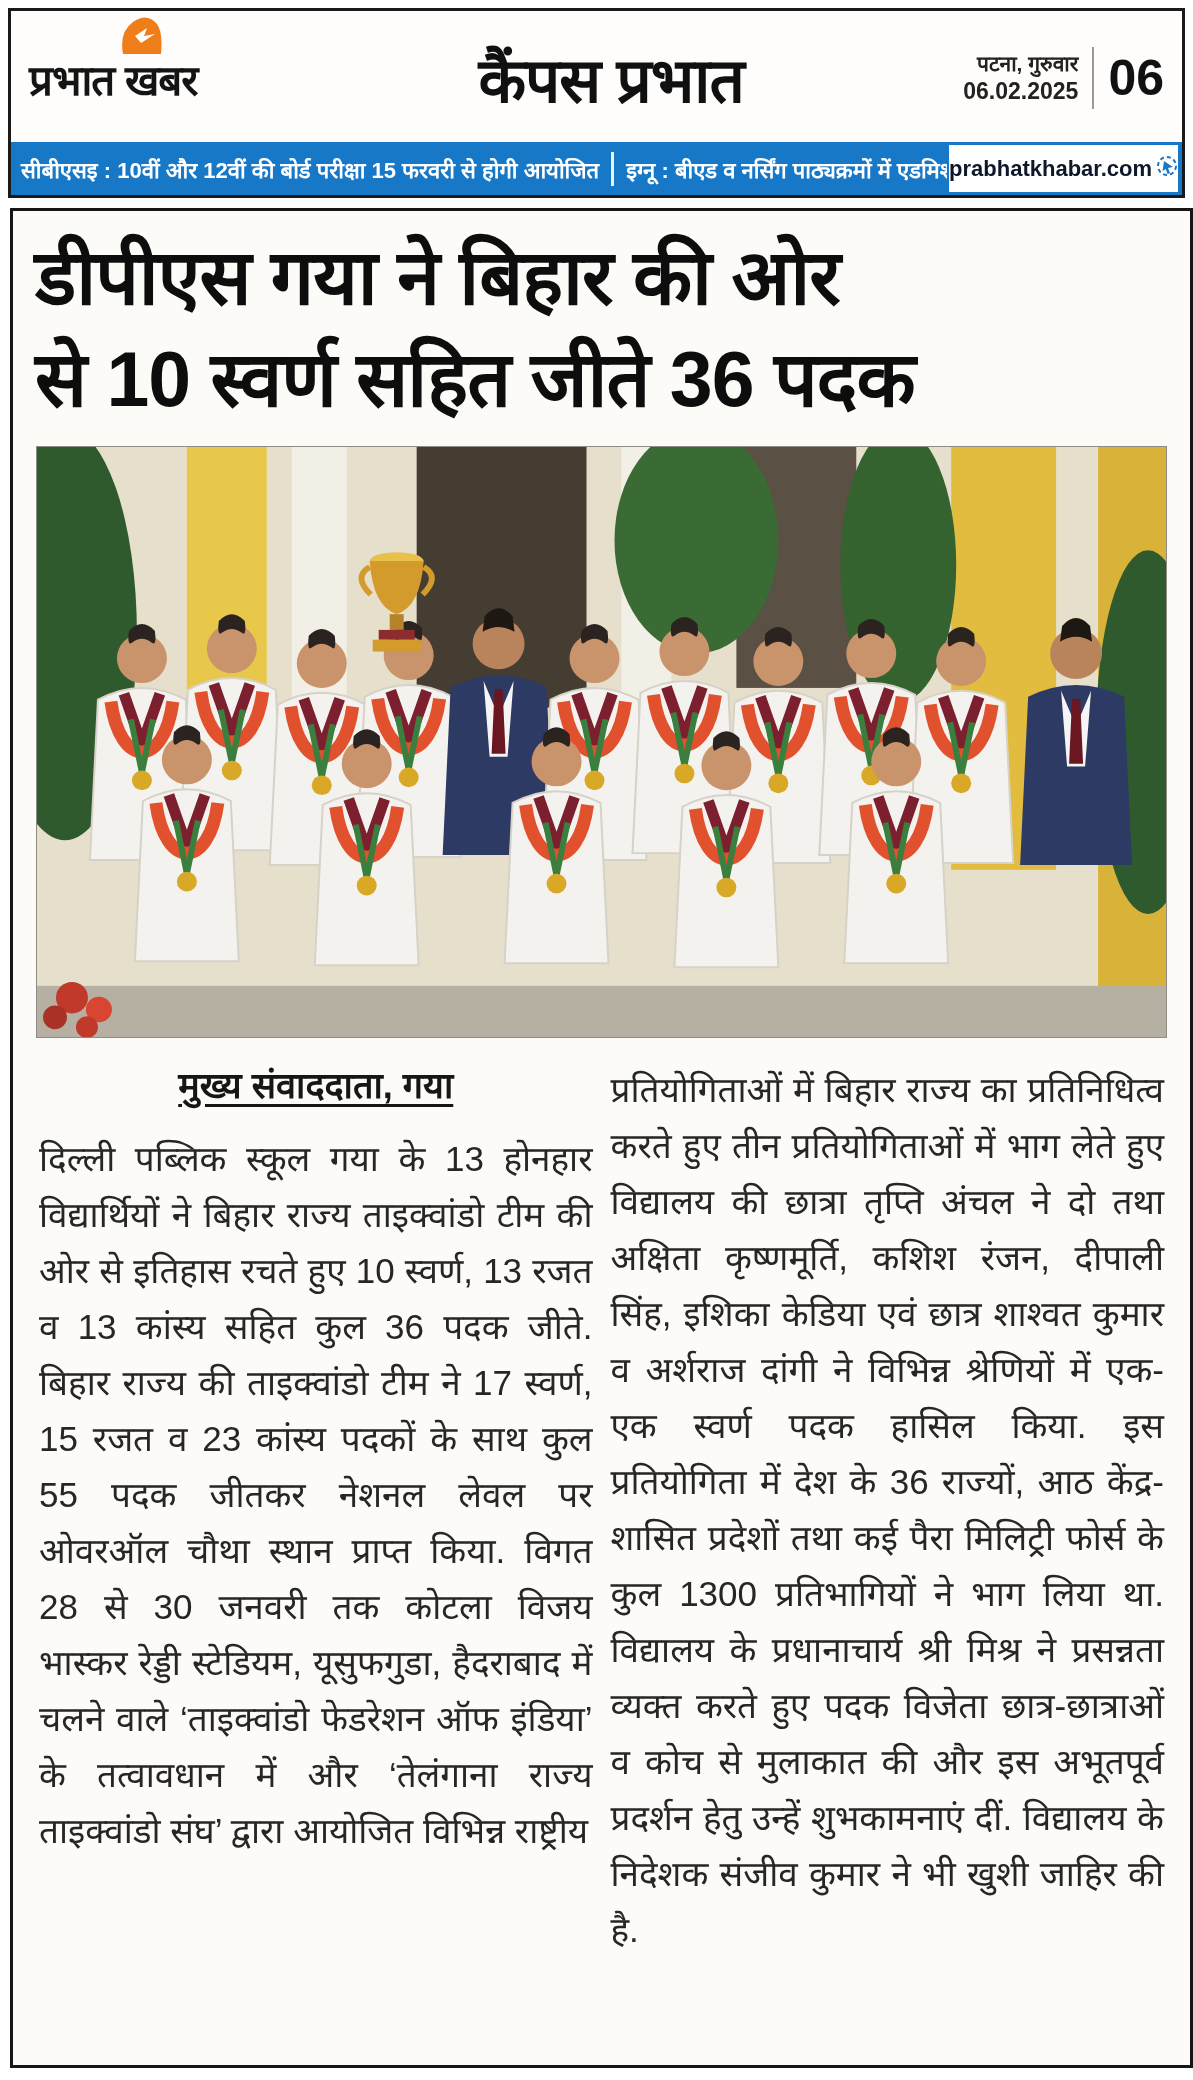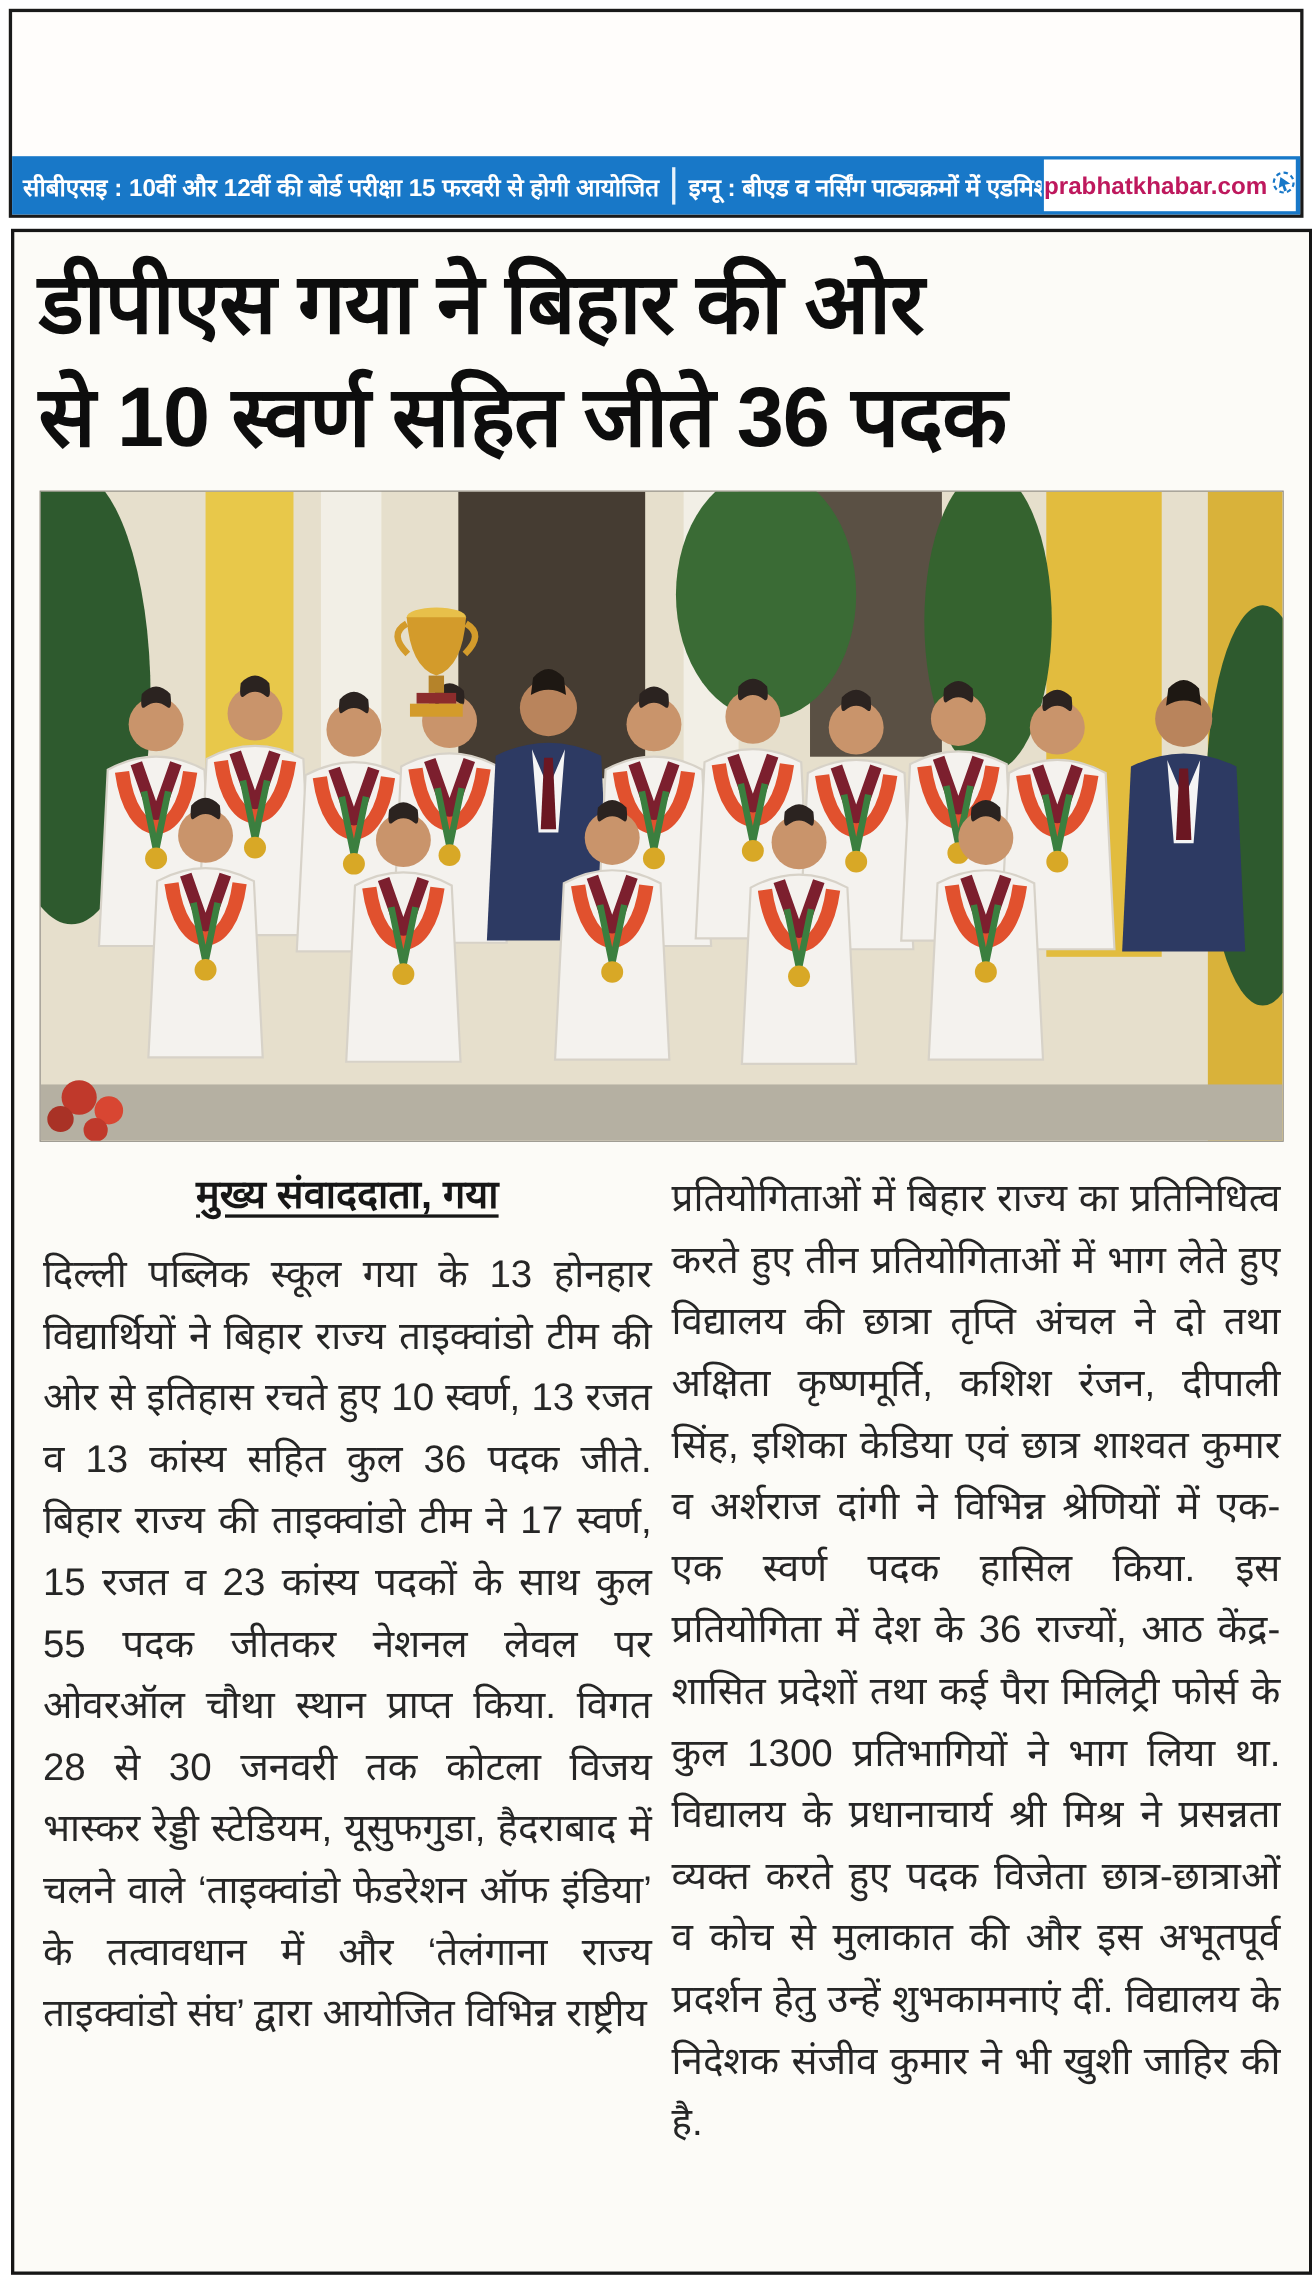--- a/index.html
+++ b/index.html
@@ -27,21 +27,21 @@
                 display:flex; align-items:stretch; background:#1878c8; }
   .notice-badge { flex:0 0 252px; background:#f6a500; color:#16388f;
                   font-size:25px; font-weight:bold; display:flex; align-items:center;
                   justify-content:center; clip-path:polygon(0 0, calc(100% - 20px) 0, 100% 50%, calc(100% - 20px) 100%, 0 100%); }
   .notice-items { flex:1; display:flex; align-items:center; color:#ffffff;
                   font-weight:bold; font-size:22px; padding:0 10px; gap:12px; overflow:hidden; }
   .notice-item { white-space:nowrap; }
   .notice-divider { width:3px; height:34px; background:#e8f2fb; flex:0 0 3px; }
   .website-chip { flex:0 0 200px; margin:3px 4px 3px 2px; background:#ffffff;
                   display:flex; align-items:center; justify-content:center; gap:4px;
-                  color:#be185d; font-size:22px; font-weight:bold; }
+                  color:#0f172a; font-size:22px; font-weight:bold; }
 
   
   .article-box { position:absolute; top:208px; left:10px; width:1183px; height:1860px;
                  border:3px solid #161616; background:#fcfbf7; overflow:hidden; }
   .headline { padding:16px 22px 6px 22px; font-weight:bold; color:#0d0d0d;
               font-size:77px; line-height:1.32; letter-spacing:-1px; }
   .photo-frame { margin:10px auto 0 auto; width:1131px; height:592px;
                  border:1px solid #8f8c85; background:#ded8c6; }
   .photo-frame svg { width:100%; height:100%; display:block; }
 
@@ -50,20 +50,40 @@
   .byline { text-align:center; font-size:36px; font-weight:bold; color:#161616;
             text-decoration:underline; text-underline-offset:6px; margin:8px 0 22px 0; }
   .body-text { font-size:35px; line-height:56px; color:#262626; text-align:justify;
                text-justify:inter-word; font-weight:500; }
   .col-right .body-text { margin-top:10px; }
 </style>
 </head>
 <body>
 
 <div class="top-box">
+  <div class="masthead">
+    <div class="logo-wrap">
+      <span class="logo-bird">
+        <svg width="46" height="40" viewBox="0 0 46 40">
+          <path d="M6 38 Q2 16 16 6 Q30 -4 40 8 Q46 16 44 38 Z" fill="#ef7d1a"></path>
+          <path d="M18 20 L30 12 L27 20 L38 18 L24 27 Z" fill="#ffffff"></path>
+        </svg>
+      </span>
+      <div class="logo-text">प्रभात खबर</div>
+    </div>
+    <div class="edition-title">कैंपस प्रभात</div>
+    <div class="mast-right">
+      <div class="mast-date">
+        <div class="mast-place">पटना, गुरुवार</div>
+        <div class="mast-day">06.02.2025</div>
+      </div>
+      <div class="mast-divider"></div>
+      <div class="page-no">06</div>
+    </div>
+  </div>
 
   <div class="notice-bar">
     <div class="notice-items">
       <span class="notice-item">सीबीएसइ : 10वीं और 12वीं की बोर्ड परीक्षा 15 फरवरी से होगी आयोजित</span>
       <span class="notice-divider"></span>
       <span class="notice-item">इग्नू : बीएड व नर्सिंग पाठ्यक्रमों में एडमिशन के लिए 21 फरवरी तक करें रजिस्ट्रेशन</span>
     </div>
     <div class="website-chip">
       <span>prabhatkhabar.com</span>
       <span>

